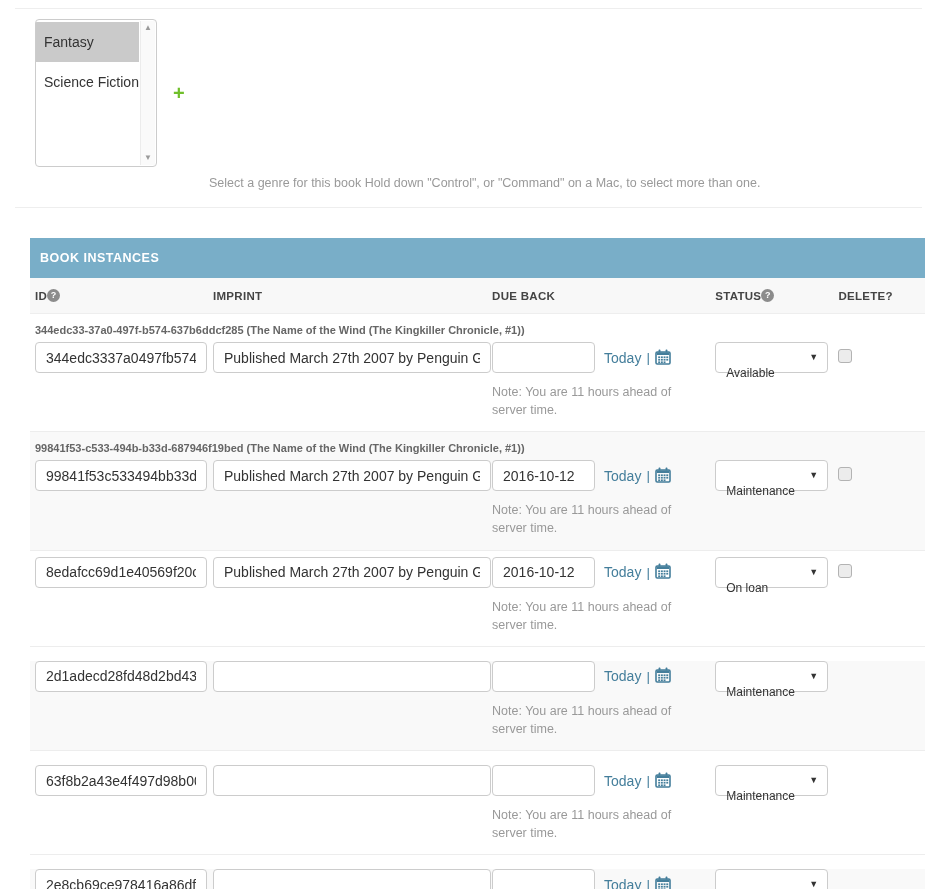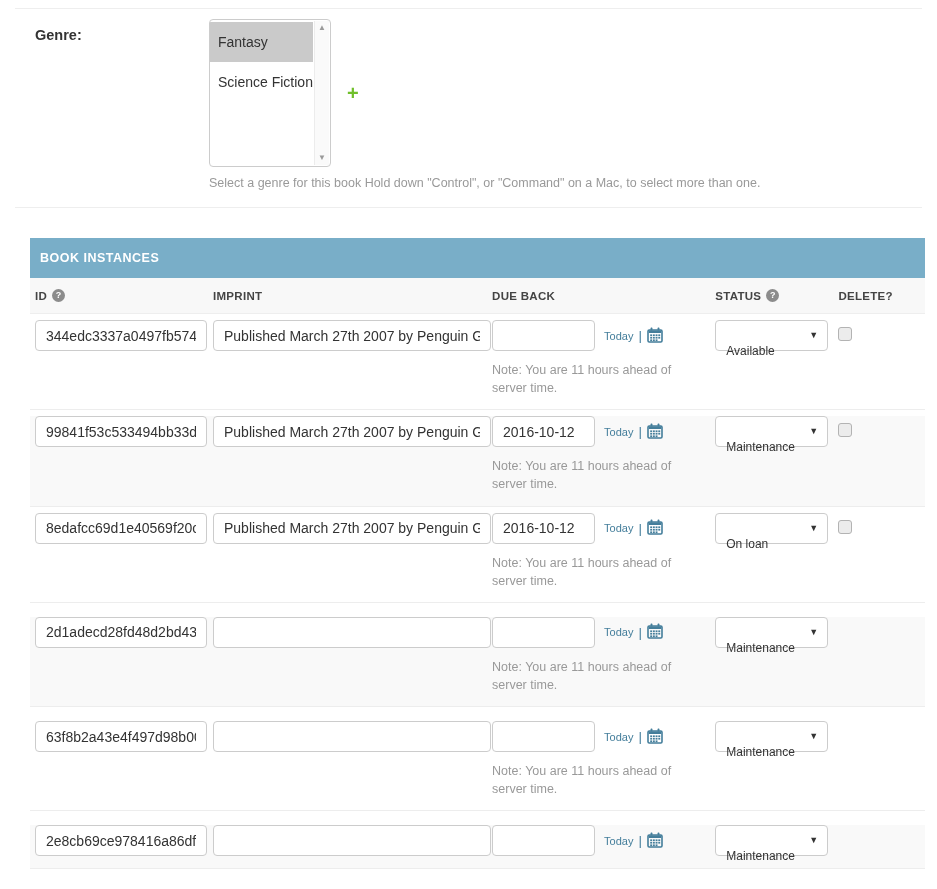--- a/index.html
+++ b/index.html
@@ -27,21 +27,21 @@
   .genre-help { margin: 9px 0 0 209px; color: #999; font-size: 12.5px; }
   .mid-hr { margin-top: 17px; }
 
   
   .module { margin: 30px 12px 0 30px; }
   .module-title { background: #79aec8; color: #fff; font-size: 12.5px; font-weight: 700;
                   letter-spacing: 0.5px; padding: 13px 10px; }
   .thead { display: flex; background: #f8f8f8; border-bottom: 1px solid #eee;
            padding: 11px 0 11px 5px; font-size: 11.5px; font-weight: 700; color: #444;
            letter-spacing: 0.3px; }
-  .th { display: flex; align-items: flex-end; gap: 5px; }
+  .th { display: flex; align-items: flex-end; }
   .col-id { width: 185px; }
   .col-imprint { width: 290px; }
   .col-due { width: 232px; }
   .col-status { width: 128px; }
   .col-delete { width: 90px; }
   .help-icon { display: inline-block; width: 13px; height: 13px; border-radius: 50%;
                background: #8c8c8c; color: #fff; font-size: 9px; font-weight: 700;
                text-align: center; line-height: 13px; }
 
   .irow { border-bottom: 1px solid #ededed; padding: 0 0 12px 5px; }
@@ -51,42 +51,41 @@
   .fields.no-caption { margin-top: 14px; }
 
   input[type="text"] { height: 31px; border: 1px solid #ccc; border-radius: 4px;
                        padding: 0 10px; font-size: 14px; color: #333;
                        font-family: "Liberation Sans", sans-serif; background: #fff; }
   .id-input { width: 172px; }
   .imprint-input { width: 278px; }
   .due-input { width: 103px; }
 
   .due-line { display: flex; align-items: center; }
-  .today-link { color: #447e9b; font-size: 11px; margin-left: 9px; text-decoration: none; cursor: pointer; }
+  .today-link { color: #447e9b; font-size: 14px; margin-left: 9px; text-decoration: none; cursor: pointer; }
   .pipe { color: #447e9b; font-size: 13.5px; margin: 0 5px 0 5px; }
   .cal-icon { cursor: pointer; display: inline-block; margin-top: 2px; }
   .note { margin-top: 10px; color: #999; font-size: 12.5px; line-height: 1.45; width: 212px; }
 
   .status-select { width: 113px; height: 31px; border: 1px solid #ccc; border-radius: 4px;
                    background: #fff; position: relative; cursor: pointer; }
   .status-value { font-size: 12px; color: #333; line-height: 29px; padding-left: 10px; margin-top: 16px; }
   .select-caret { position: absolute; right: 9px; top: 0; line-height: 29px; font-size: 9px; color: #333; }
 
   .delete-cell { padding-top: 7px; }
   .del-checkbox { appearance: none; -webkit-appearance: none; width: 14px; height: 14px;
                   border: 1px solid #b3b3b3; border-radius: 3px; background: #ececec;
                   cursor: pointer; display: inline-block; }
 </style>
 </head>
 <body>
 
 <div class="hr top-hr"></div>
 
 <div class="genre-section">
-  <div class="genre-label">Genre:</div>
   <div class="multiselect">
     <div class="ms-options">
       <div class="ms-option selected">Fantasy</div>
       <div class="ms-option">Science Fiction</div>
     </div>
     <div class="ms-scrollbar">
       <span class="ms-arrow">▲</span>
       <span class="ms-arrow">▼</span>
     </div>
   </div>
@@ -108,20 +107,21 @@
     <div class="th col-due">DUE BACK</div>
     <div class="th col-status">
       <span>STATUS</span>
       <span class="help-icon">?</span>
     </div>
     <div class="th col-delete">DELETE?</div>
   </div>
 
   <div>
   <div class="irow">
+    <div class="row-caption">344edc33-37a0-497f-b574-637b6ddcf285 (The Name of the Wind (The Kingkiller Chronicle, #1))</div>
     <div class="fields">
       <div class="col-id">
         <input type="text" class="id-input" value="344edc3337a0497fb574637b6ddcf285" style="">
       </div>
       <div class="col-imprint">
         <input type="text" class="imprint-input" value="Published March 27th 2007 by Penguin Group" style="">
       </div>
       <div class="col-due">
         <div class="due-line">
           <input type="text" class="due-input" style="">
@@ -157,20 +157,21 @@
           <span class="select-caret">▼</span>
         </div>
       </div>
       <div class="col-delete delete-cell">
         <input type="checkbox" class="del-checkbox" style="">
       </div>
     </div>
   </div>
 
   <div class="irow alt">
+    <div class="row-caption">99841f53-c533-494b-b33d-687946f19bed (The Name of the Wind (The Kingkiller Chronicle, #1))</div>
     <div class="fields">
       <div class="col-id">
         <input type="text" class="id-input" value="99841f53c533494bb33d687946f19bed" style="">
       </div>
       <div class="col-imprint">
         <input type="text" class="imprint-input" value="Published March 27th 2007 by Penguin Group" style="">
       </div>
       <div class="col-due">
         <div class="due-line">
           <input type="text" class="due-input" value="2016-10-12" style="">

